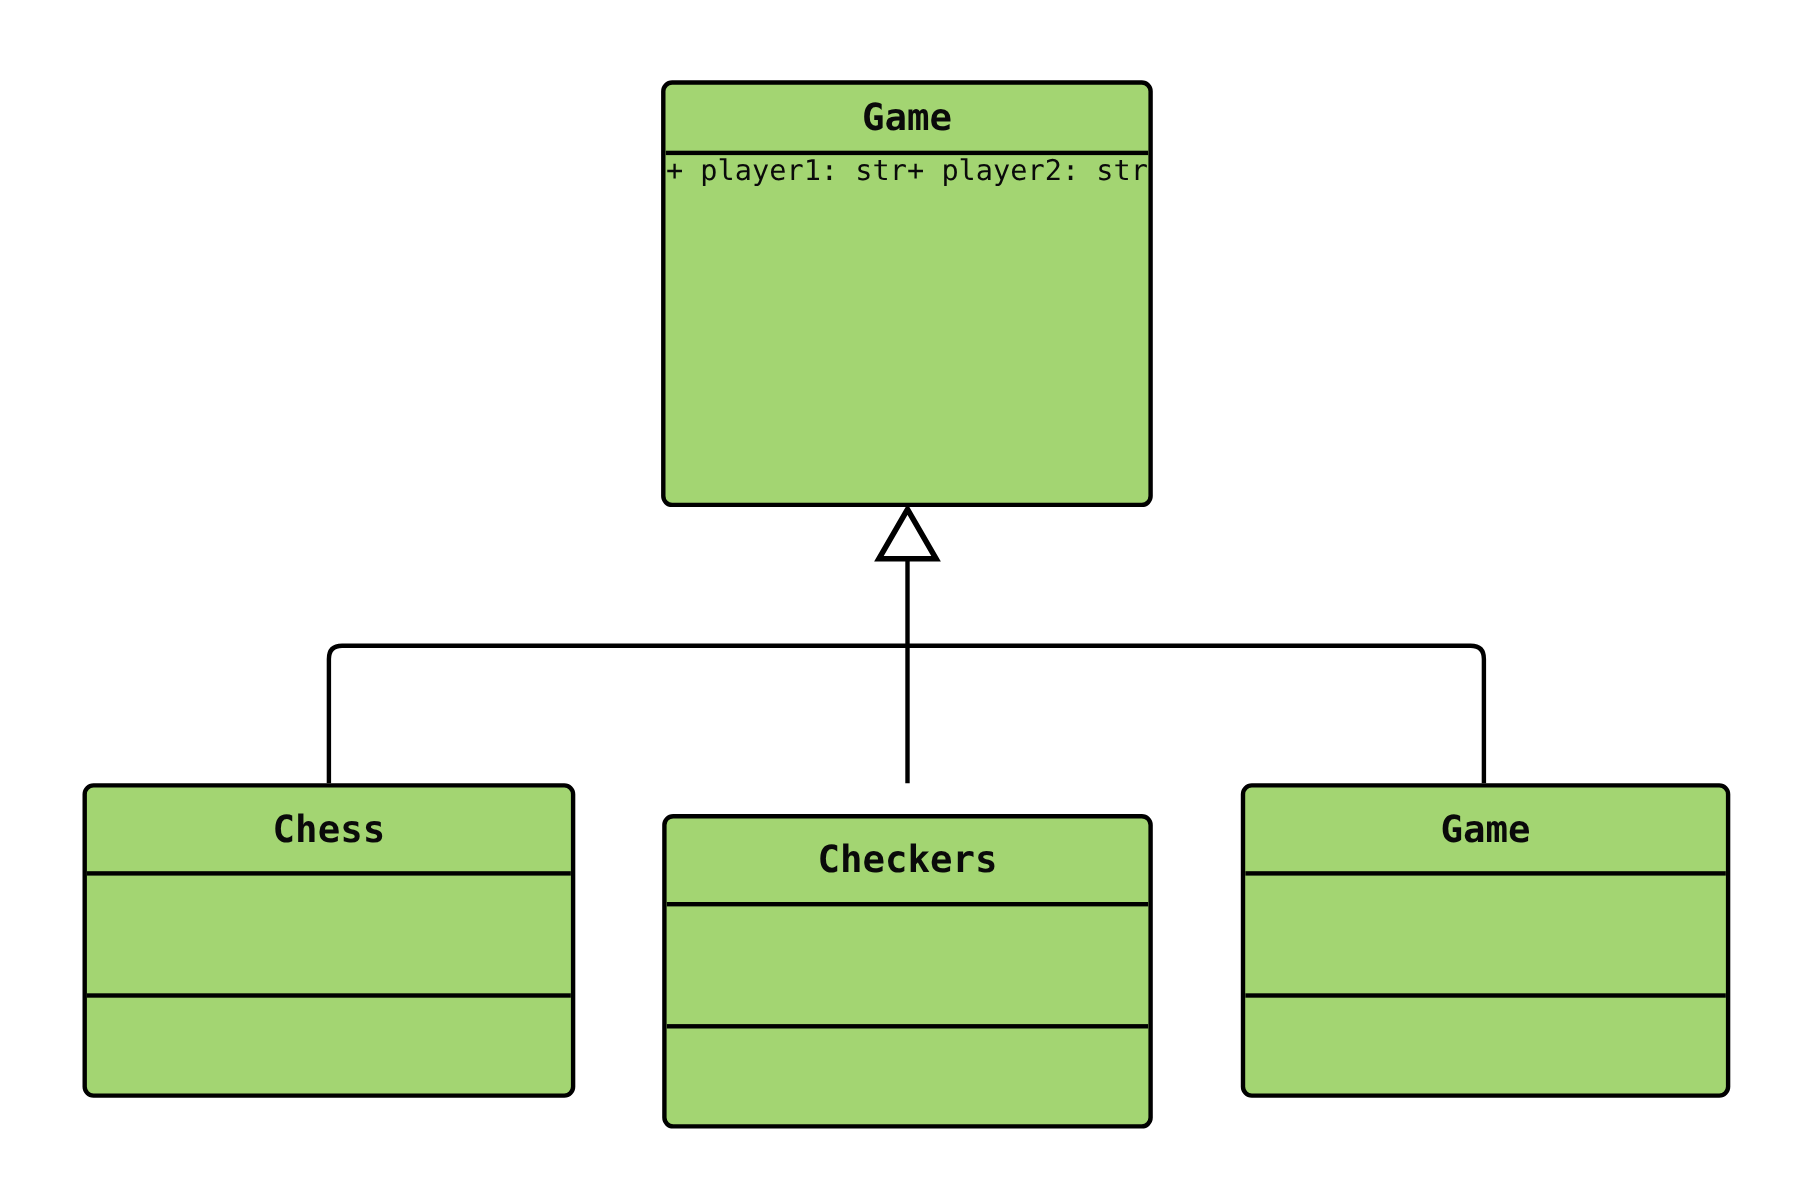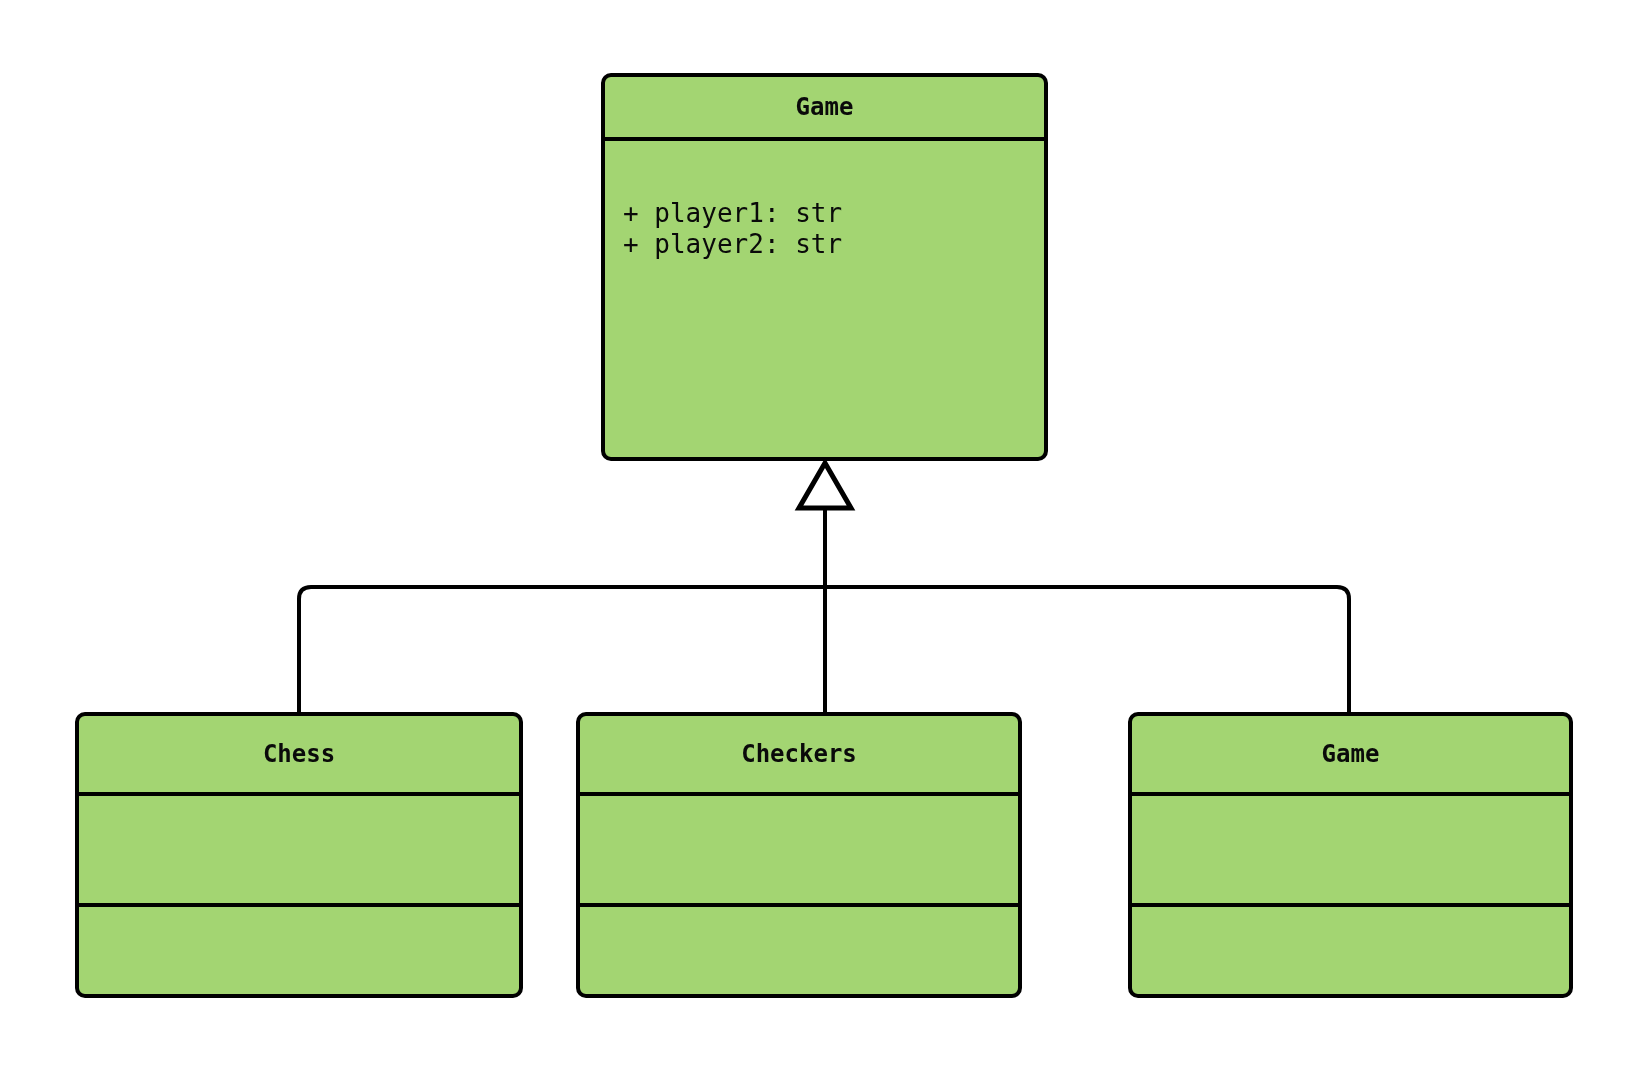--- a/index.html
+++ b/index.html
@@ -49,44 +49,42 @@
     border-radius: 10px;
     display: flex;
     flex-direction: column;
     overflow: hidden;
   }
   .uml-class .sec-title {
     display: flex;
     align-items: center;
     justify-content: center;
     font-weight: bold;
-    font-size: 24px;
+    font-size: 34px;
     flex: 0 0 auto;
   }
   .uml-class .sec {
     border-top: 4px solid var(--stroke);
     display: flex;
-    flex-direction: column;
     justify-content: center;
-    padding-left: 18px;
     font-size: 26px;
     line-height: 31px;
     flex: 0 0 auto;
   }
   .uml-class .sec.grow { flex: 1 1 auto; }
 
   
   .box-game   { left: 601px; top:  73px; width: 447px; height: 388px; }
   .box-game .sec-title { height: 60px; }
   .box-game .sec-attrs { height: 180px; }
 
   
   .box-child  { top: 712px; height: 286px; }
   .box-chess    { left:   75px; width: 448px; }
-  .box-checkers { left:  576px; width: 446px; }
+  .box-checkers { left:  602px; width: 446px; margin-top: 28px; }
   .box-ludo     { left: 1128px; width: 445px; }
   .box-child .sec-title { height: 76px; }
   .box-child .sec-attrs { height: 111px; }
 </style>
 </head>
 <body>
 
 <div class="canvas">
 
   <svg class="connector-layer" viewBox="0 0 1650 1074" xmlns="http://www.w3.org/2000/svg">

